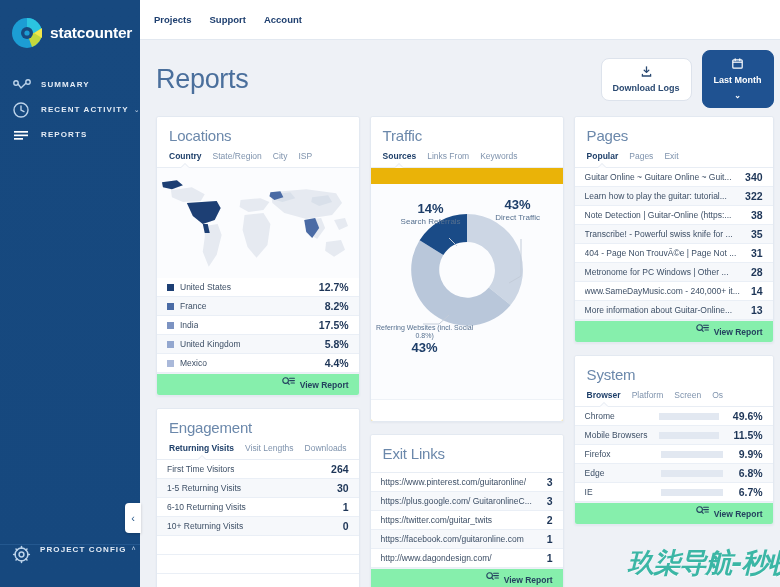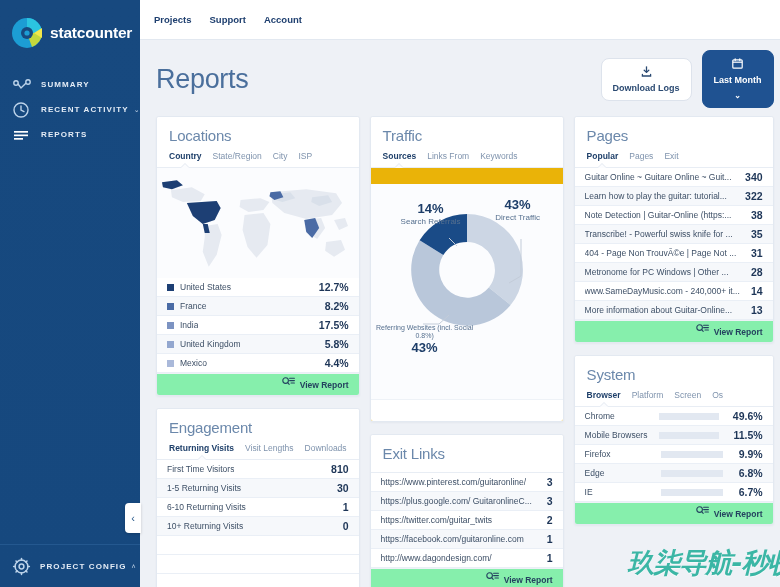--- a/index.html
+++ b/index.html
@@ -35,21 +35,21 @@
   .nav-icon { width: 20px; height: 18px; flex: 0 0 20px; margin-right: 9px; }
   .nav-label {
     font-size: 8px; font-weight: bold; letter-spacing: 1.1px;
     color: #e4ecf6; text-transform: uppercase; white-space: nowrap;
   }
   .nav-caret { margin-left: 5px; font-size: 7px; color: #c4d6ea; }
 
   .sidebar-footer {
     position: absolute; left: 0; bottom: 0; width: 140px;
     border-top: 1px solid #24588f;
-    height: 43px; display: flex; align-items: center; padding-left: 12px;
+    height: 43px; display: flex; align-items: flex-start; padding-left: 12px;
     cursor: pointer;
   }
   .gear { width: 19px; height: 19px; flex: 0 0 19px; margin-right: 9px; }
   .collapse-handle {
     position: absolute; right: -1px; top: 503px;
     width: 16px; height: 30px;
     background: #ffffff; border-radius: 4px 0 0 4px;
     display: flex; align-items: center; justify-content: center;
     font-size: 11px; color: #2b5b8c; box-shadow: 0 1px 3px rgba(0,0,0,.18);
     cursor: pointer; z-index: 6;
@@ -376,21 +376,21 @@
             <div class="card-title">Engagement</div>
             <div class="tabs">
               <span class="tab active">Returning Visits</span>
               <span class="tab">Visit Lengths</span>
               <span class="tab">Downloads</span>
             </div>
           </div>
           <div class="card-body">
             <div class="row">
               <span class="row-label">First Time Visitors</span>
-              <span class="row-value">810</span>
+              <span class="row-value">264</span>
             </div>
             <div class="row">
               <span class="row-label">1-5 Returning Visits</span>
               <span class="row-value">30</span>
             </div>
             <div class="row">
               <span class="row-label">6-10 Returning Visits</span>
               <span class="row-value">1</span>
             </div>
             <div class="row">

